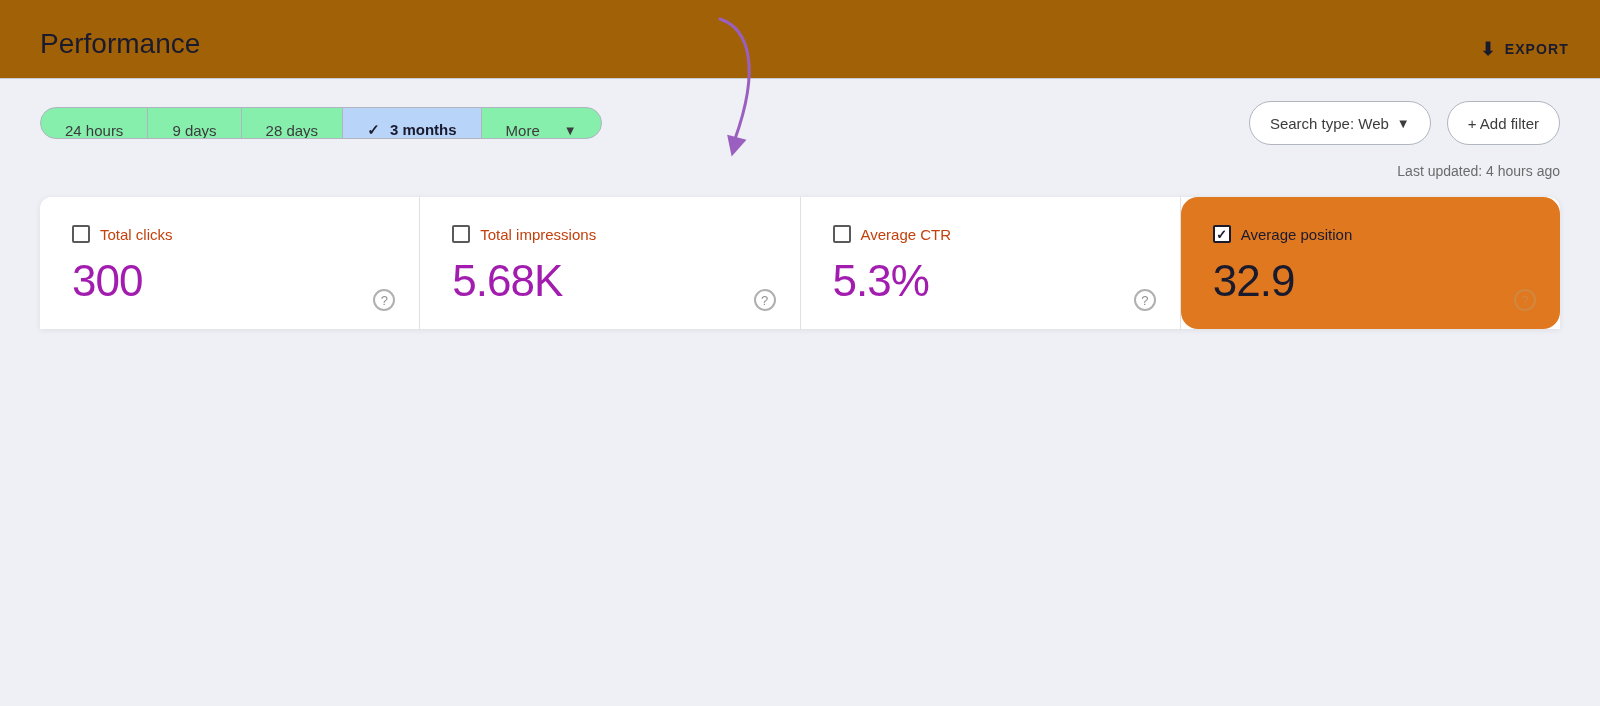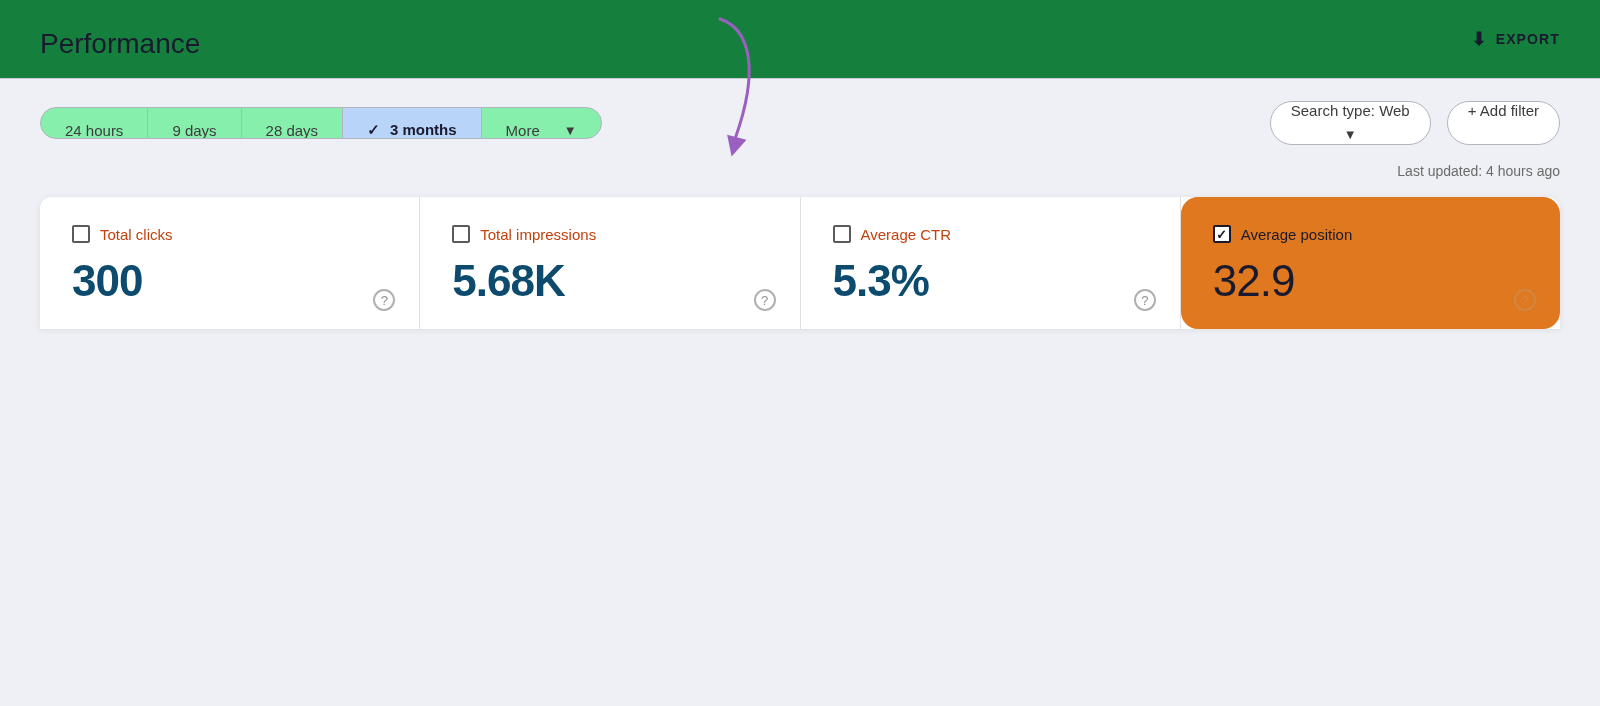--- a/index.html
+++ b/index.html
@@ -11,24 +11,24 @@
     }
     .page {
       background: #eef0f5;
       width: 1600px;
       min-height: 706px;
       padding: 0;
     }
     
     .header {
       display: flex;
-      align-items: flex-start;
+      align-items: flex-end;
       justify-content: space-between;
-      padding: 28px 40px 18px 40px;
-      background: #15803d;
+      padding: 28px 31px 18px 40px;
+      background: #a16207;
     }
     .page-title {
       font-size: 28px;
       font-weight: 500;
       color: #1a1a2e;
       letter-spacing: 0;
     }
     .export-btn {
       display: flex;
       align-items: center;
@@ -109,21 +109,20 @@
       padding: 0 20px;
       height: 44px;
       font-size: 15px;
       font-weight: 500;
       color: #3c3c3c;
       cursor: pointer;
       display: flex;
       align-items: center;
       gap: 8px;
       white-space: nowrap;
-      flex-direction: column;
     }
     
     .last-updated-row {
       display: flex;
       justify-content: flex-end;
       padding: 0 40px 18px 40px;
     }
     .last-updated-text {
       font-size: 14px;
       color: #6b6b6b;
@@ -182,22 +181,22 @@
       font-size: 15px;
       color: #c2410c;
       font-weight: 400;
     }
     .metric-label.active-label {
       color: #1a1a2e;
       font-weight: 500;
     }
     .metric-value {
       font-size: 44px;
-      font-weight: 700;
-      color: #0c4a6e;
+      font-weight: 400;
+      color: #a21caf;
       letter-spacing: -1px;
       line-height: 1.1;
     }
     .metric-value.active-value {
       color: #1a1a2e;
       font-weight: 400;
     }
     .help-icon {
       position: absolute;
       bottom: 18px;

